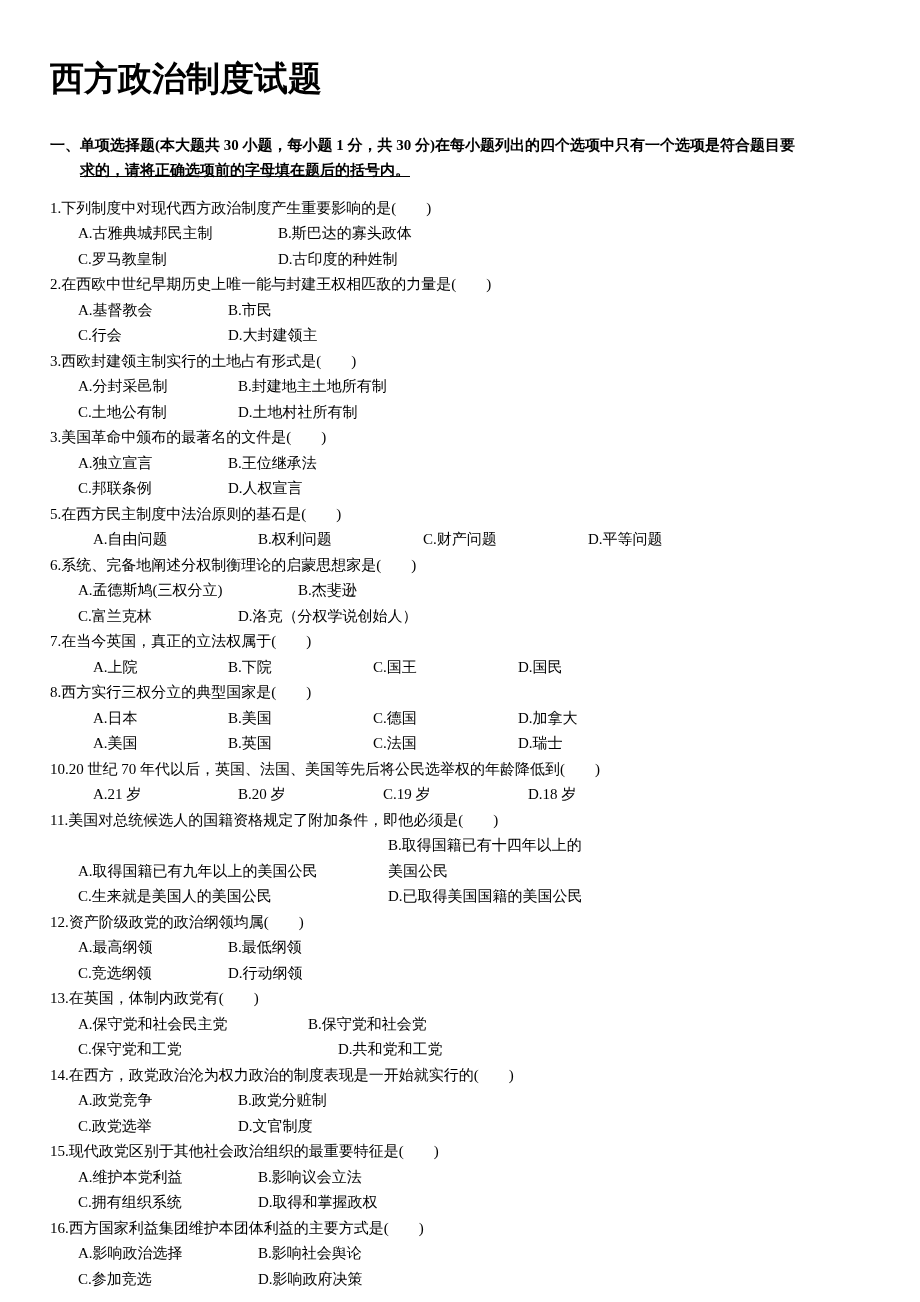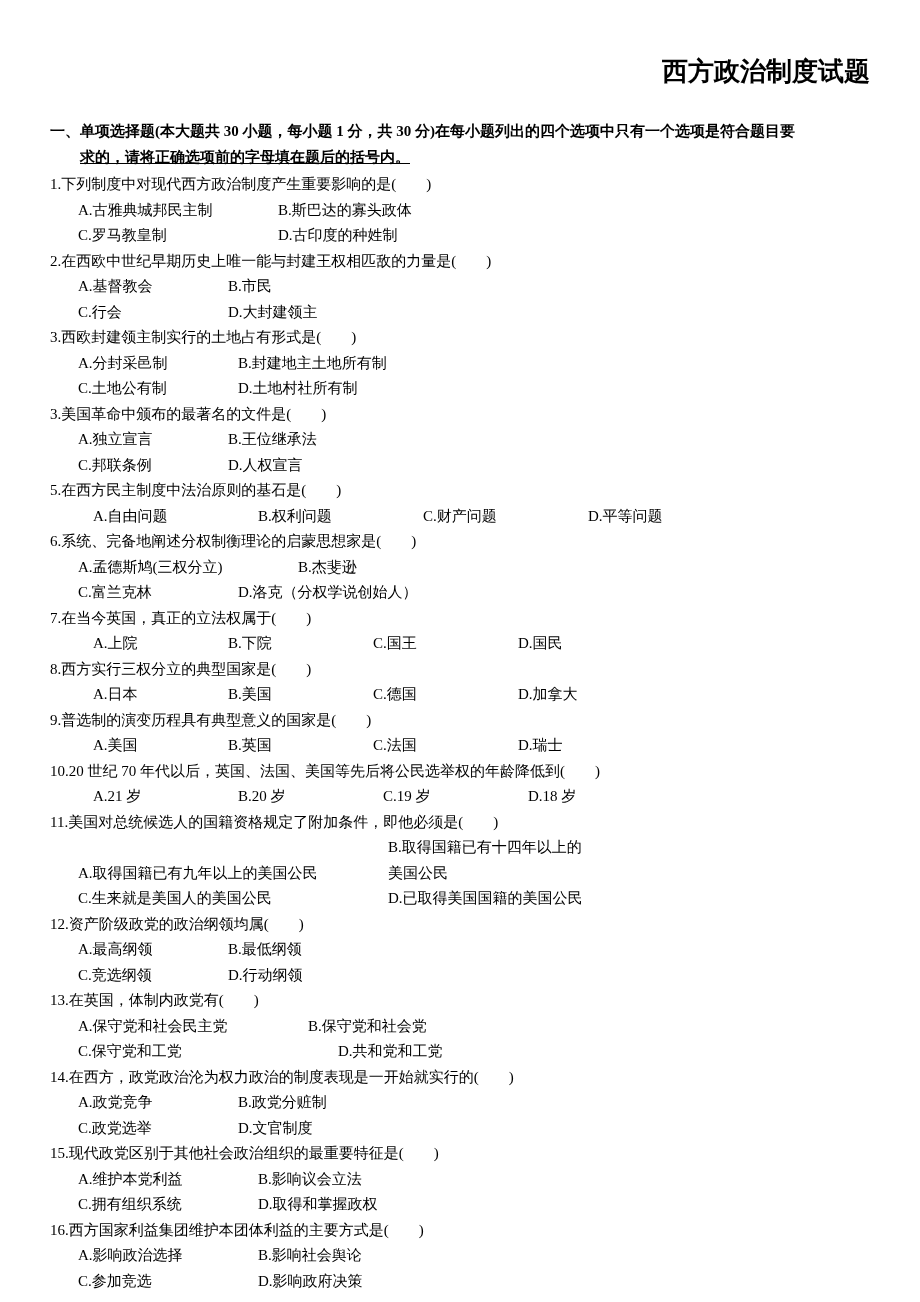--- a/index.html
+++ b/index.html
@@ -7,29 +7,29 @@
       width: 920px;
       height: 1302px;
       background: #fff;
       font-family: "SimSun", "宋体", serif;
       font-size: 15px;
       color: #000;
       padding: 50px 50px 30px 50px;
       line-height: 1.7;
     }
     .title {
-      text-align: right;
-      font-size: 26px;
+      text-align: left;
+      font-size: 34px;
       font-weight: bold;
       margin-bottom: 25px;
       font-family: Liberation Serif, serif;
     }
     .section-header {
       font-weight: bold;
-      margin-bottom: 2px;
+      margin-bottom: 12px;
     }
     .section-header .cont {
       display: block;
       padding-left: 30px;
       text-decoration: underline;
     }
     .question {
       margin-bottom: 0;
     }
     .q-text {
@@ -110,21 +110,20 @@
 </div>
 
 <div class="question">
   <div class="q-text">8.西方实行三权分立的典型国家是(　　)</div>
   <div class="options four-col">
     <span style="width:120px">A.日本</span><span style="width:130px">B.美国</span><span style="width:130px">C.德国</span><span>D.加拿大</span>
   </div>
 </div>
 
 <div class="question">
-  <div class="q-text">9.普选制的演变历程具有典型意义的国家是(　　)</div>
   <div class="options four-col">
     <span style="width:120px">A.美国</span><span style="width:130px">B.英国</span><span style="width:130px">C.法国</span><span>D.瑞士</span>
   </div>
 </div>
 
 <div class="question">
   <div class="q-text">10.20 世纪 70 年代以后，英国、法国、美国等先后将公民选举权的年龄降低到(　　)</div>
   <div class="options four-col">
     <span style="width:130px">A.21 岁</span><span style="width:130px">B.20 岁</span><span style="width:130px">C.19 岁</span><span>D.18 岁</span>
   </div>

